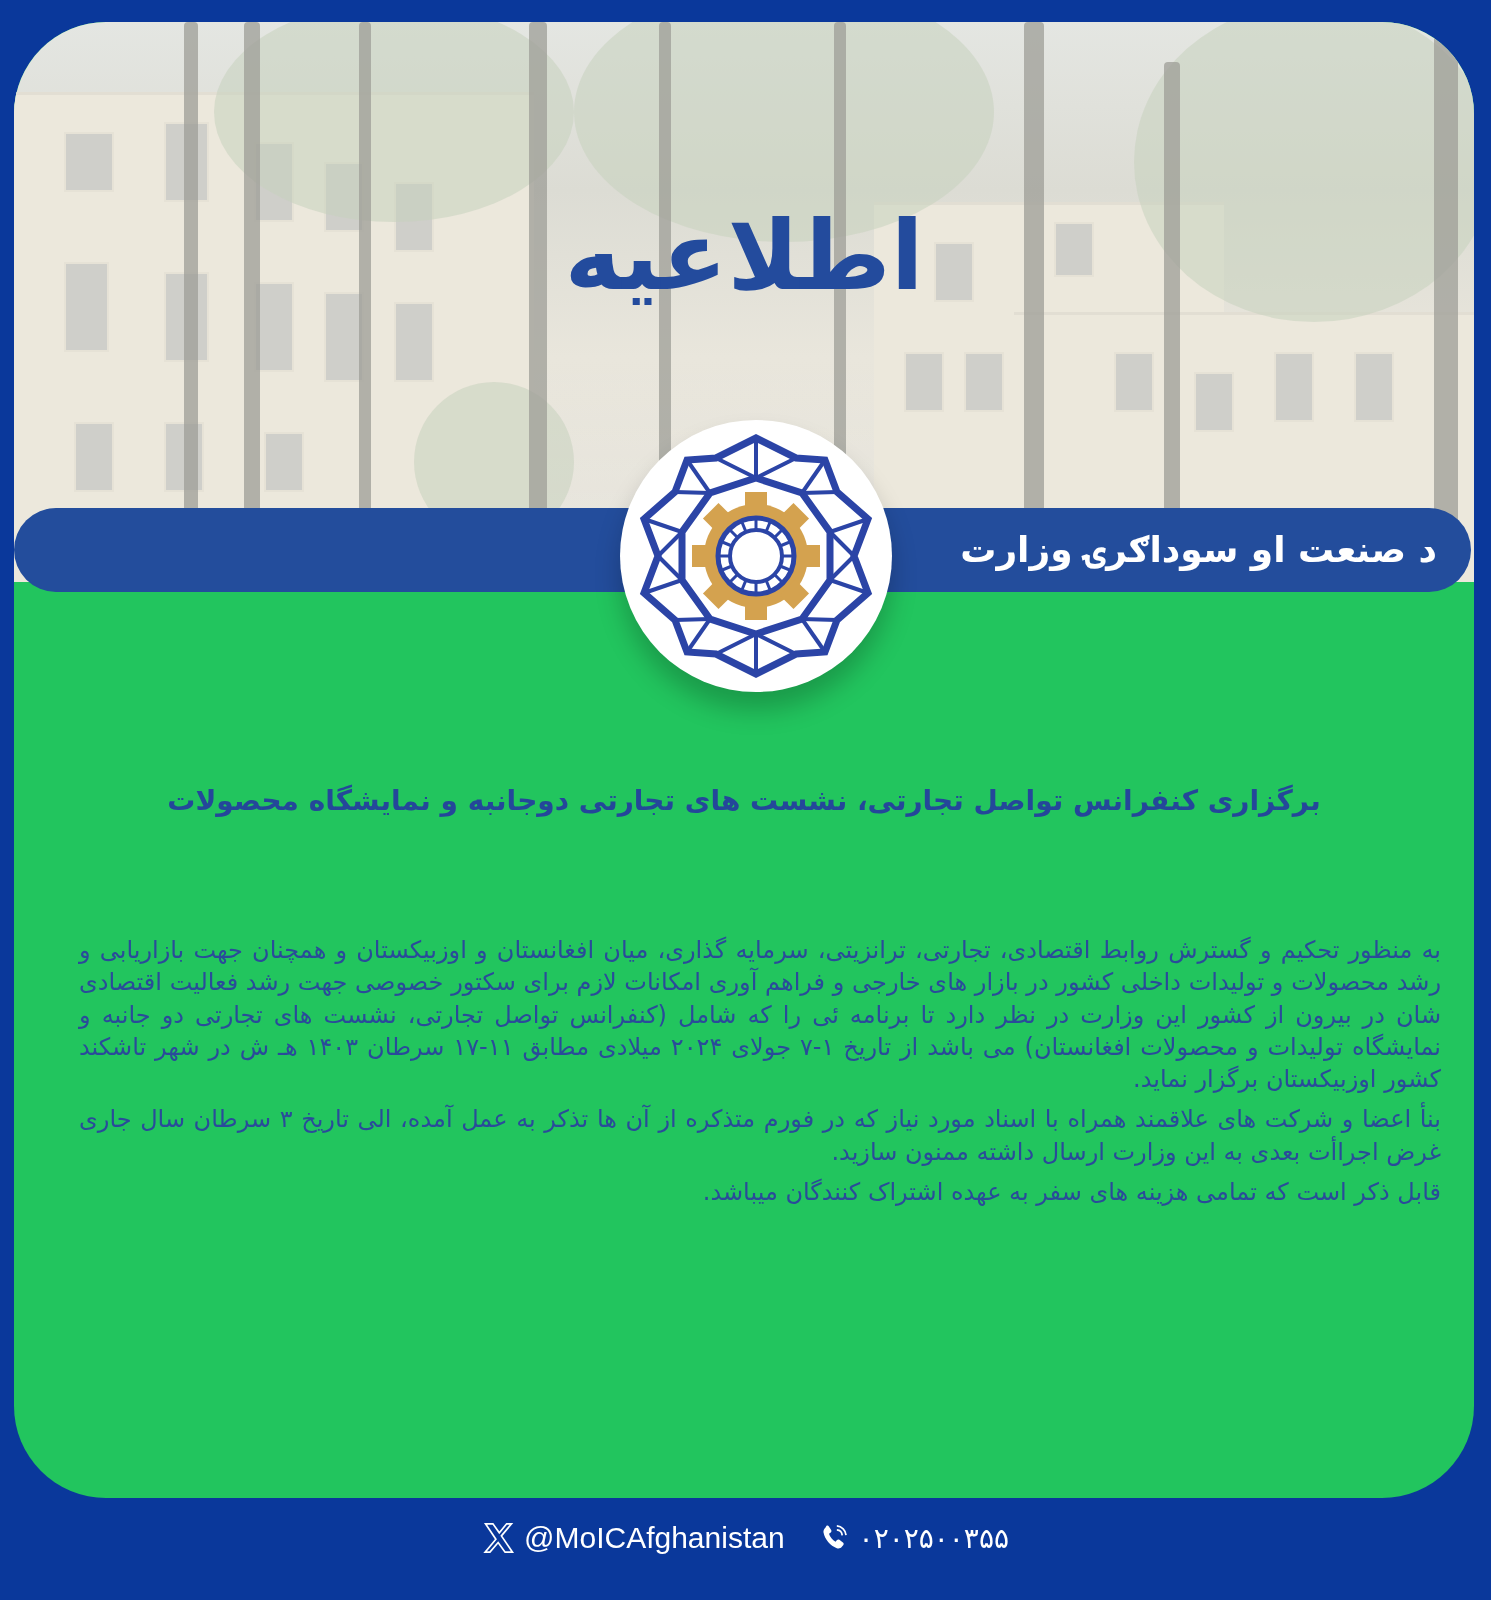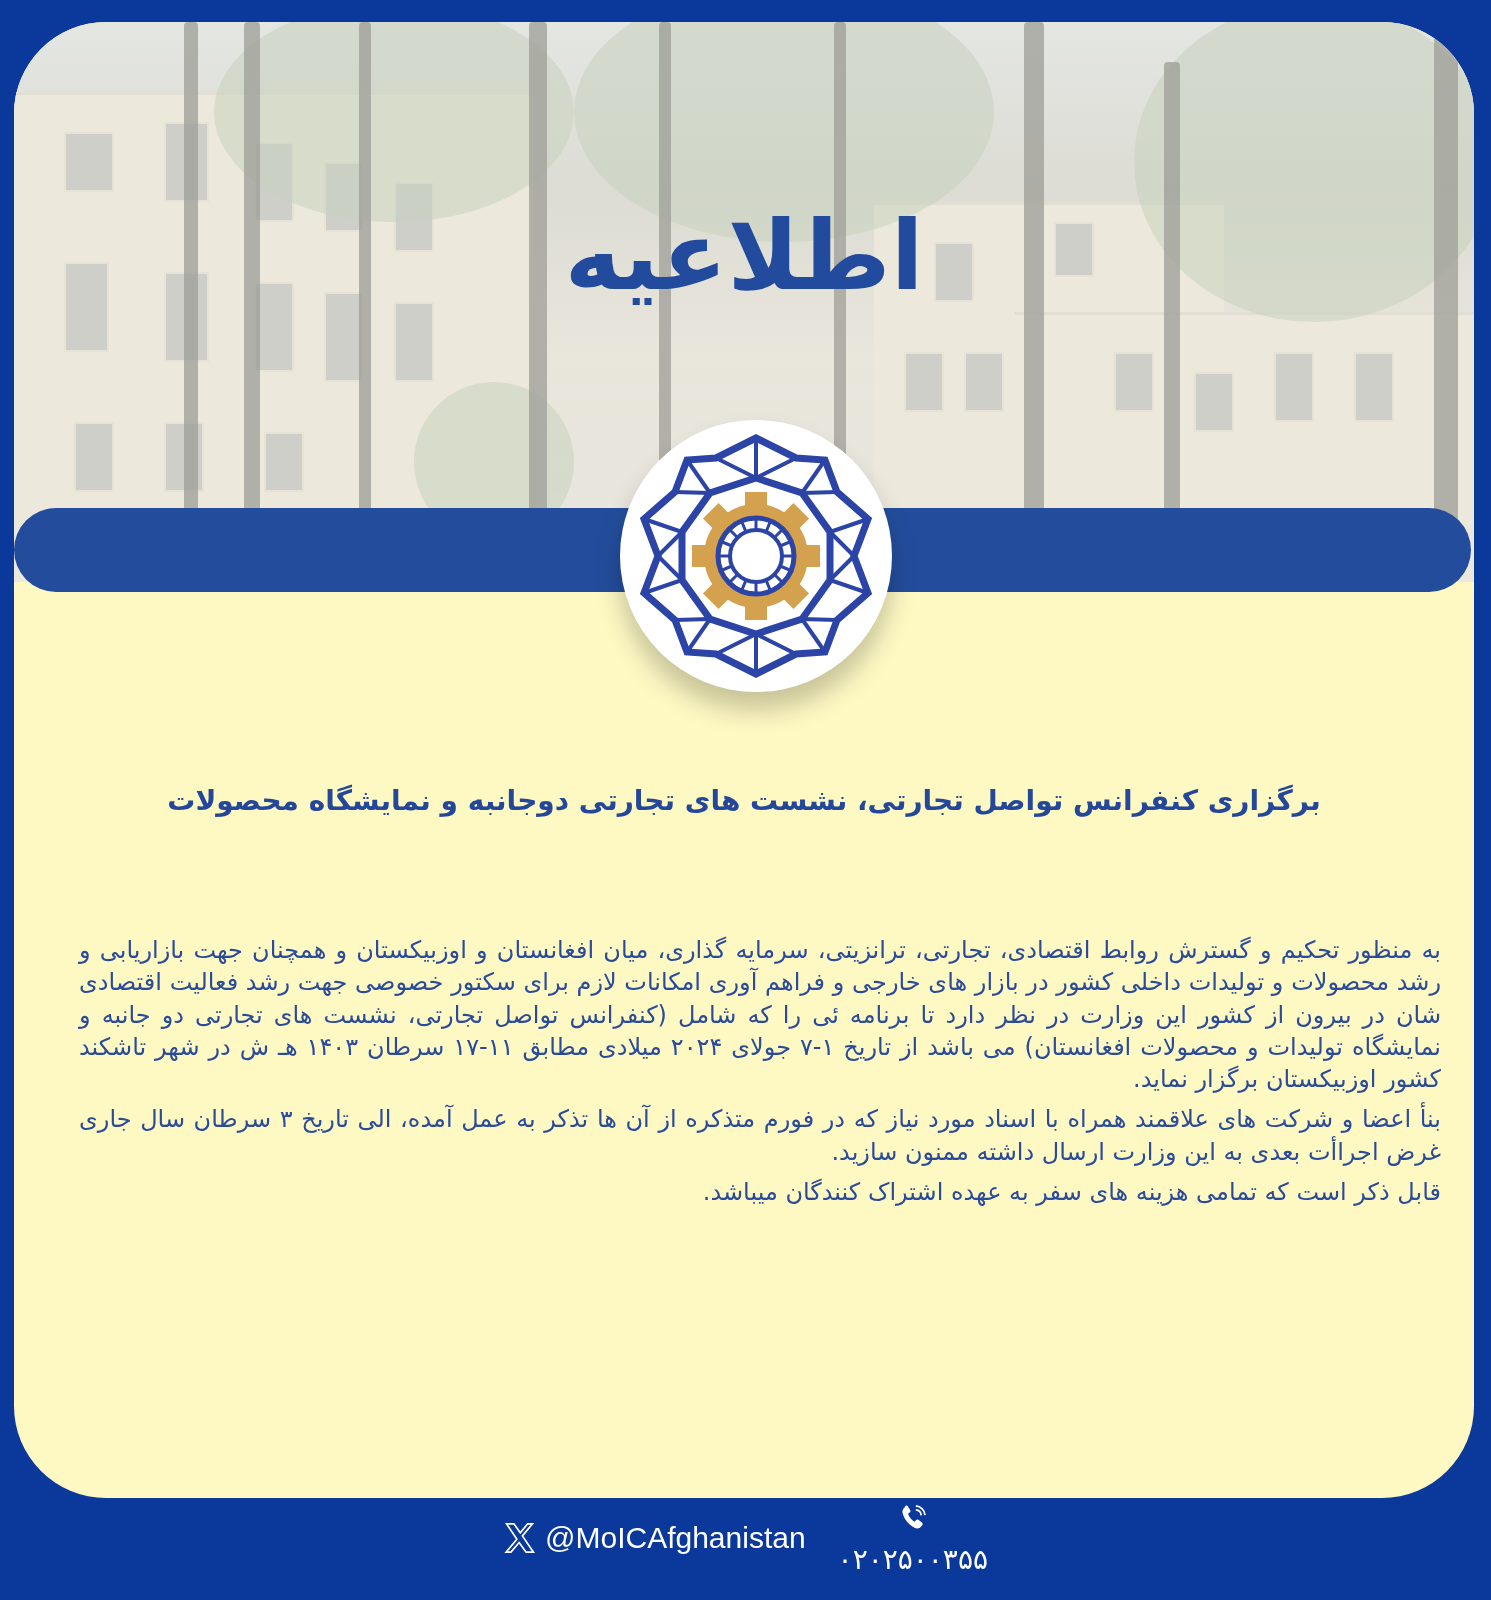--- a/index.html
+++ b/index.html
@@ -6,21 +6,21 @@
   html, body { width: 1491px; height: 1600px; overflow: hidden; }
   body {
     background: #0a389b;
     position: relative;
     font-family: "DejaVu Sans", sans-serif;
   }
   .card {
     position: absolute;
     left: 14px; top: 22px;
     width: 1460px; height: 1476px;
-    background: #fef9c3;
+    background: #22c55e;
     border-radius: 92px;
     overflow: hidden;
   }
   
   .photo {
     position: absolute;
     left: 0; top: 0; width: 100%; height: 560px;
     background:
       linear-gradient(180deg, rgba(255,255,255,0.0) 0%, rgba(255,255,255,0) 60%, rgba(255,255,255,0.2) 100%),
       linear-gradient(180deg, #e4e6e2 0%, #dcdcd4 30%, #e9e6dc 60%, #e2dfd6 100%);
@@ -103,21 +103,21 @@
   .footer {
     position: absolute;
     left: 0; right: 0; top: 1508px; height: 60px;
     display: flex; align-items: center; justify-content: center;
     gap: 10px;
     color: #ffffff;
     font-size: 30px;
     font-family: "Liberation Sans", sans-serif;
   }
   .footer .item { display: flex; align-items: center; gap: 8px; }
-  .footer .item.phone { margin-left: 22px; flex-direction: column; }
+  .footer .item.phone { margin-left: 22px; }
   .footer svg { display: block; }
 </style>
 </head>
 <body>
 
 <div class="card">
   <div class="photo">
 
     <div class="bldg" style="left:0;top:70px;width:520px;height:490px;"></div>
     <div class="win" style="left:50px;top:110px;width:50px;height:60px;"></div>
@@ -167,20 +167,21 @@
   </div>
 
   <div class="body-text">
     <p>به منظور تحکیم و گسترش روابط اقتصادی، تجارتی، ترانزیتی، سرمایه گذاری، میان افغانستان و اوزبیکستان و همچنان جهت بازاریابی و رشد محصولات و تولیدات داخلی کشور در بازار های خارجی و فراهم آوری امکانات لازم برای سکتور خصوصی جهت رشد فعالیت اقتصادی شان در بیرون از کشور این وزارت در نظر دارد تا برنامه ئی را که شامل (کنفرانس تواصل تجارتی، نشست های تجارتی دو جانبه و نمایشگاه تولیدات و محصولات افغانستان) می باشد از تاریخ ۱-۷ جولای ۲۰۲۴ میلادی مطابق ۱۱-۱۷ سرطان ۱۴۰۳ هـ ش در شهر تاشکند کشور اوزبیکستان برگزار نماید.</p>
     <p>بنأ اعضا و شرکت های علاقمند همراه با اسناد مورد نیاز که در فورم متذکره از آن ها تذکر به عمل آمده، الی تاریخ ۳ سرطان سال جاری غرض اجراأت بعدی به این وزارت ارسال داشته ممنون سازید.</p>
     <p>قابل ذکر است که تمامی هزینه های سفر به عهده اشتراک کنندگان میباشد.</p>
   </div>
 </div>
 
 <div class="band">
+  <div class="band-text right">د صنعت او سوداګرۍ وزارت</div>
 </div>
 
 <div class="logo">
   <svg width="250" height="250" viewBox="-125 -125 250 250">
     <g fill="none" stroke="#2b44a6" stroke-width="7" stroke-linejoin="miter">
 
       <polygon points="0,-118 40,-98 69,-96 81,-64 112,-37 98,0 112,37 81,64 69,96 40,98 0,118 -40,98 -69,96 -81,64 -112,37 -98,0 -112,-37 -81,-64 -69,-96 -40,-98"></polygon>
       <polygon points="0,-78 46,-63 74,-24 74,24 46,63 0,78 -46,63 -74,24 -74,-24 -46,-63"></polygon>
     </g>
     <g stroke="#2b44a6" stroke-width="4">

